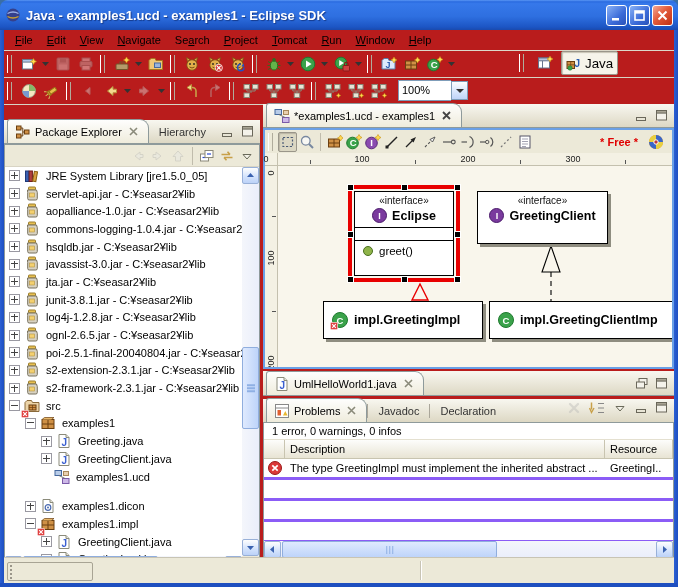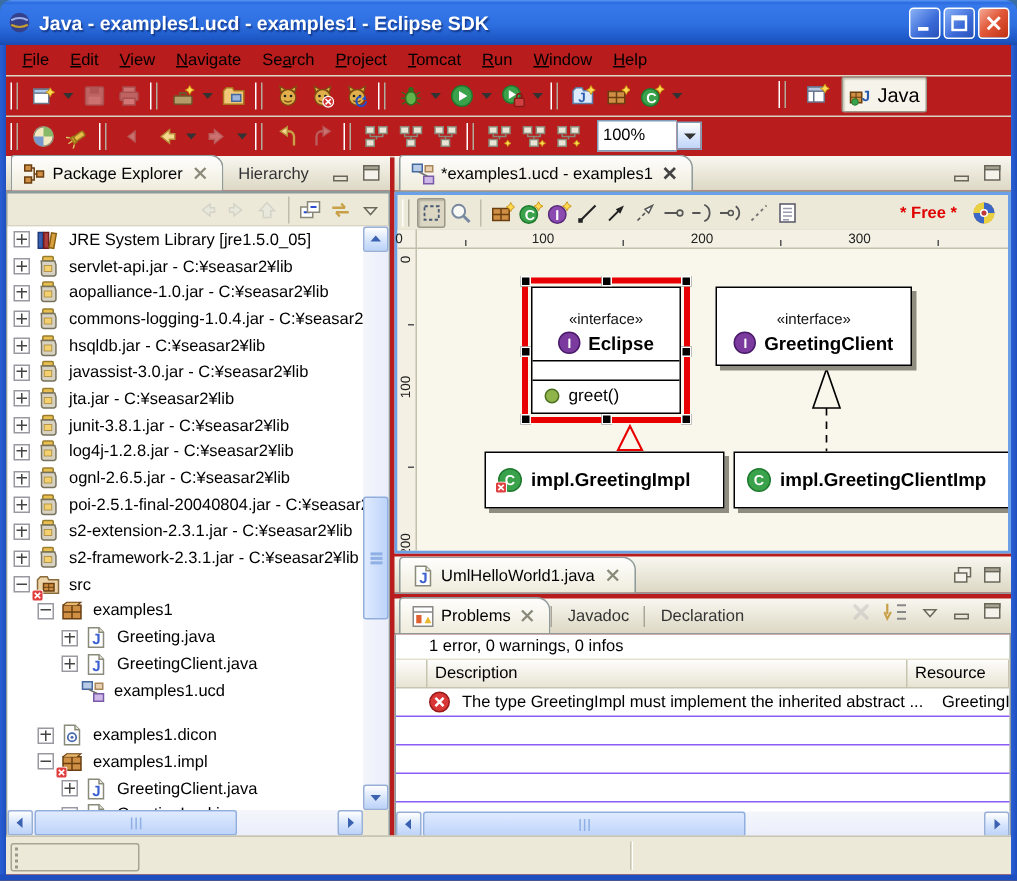--- a/index.html
+++ b/index.html
@@ -42,21 +42,21 @@
   
   .tabrow{position:absolute;display:flex;align-items:flex-end;background:linear-gradient(#f8f7f0,#ddd8c4);border-bottom:1px solid #8e9a9b;box-sizing:border-box;}
   .tab-active{display:flex;align-items:center;gap:4px;height:23px;margin-left:3px;padding:0 7px;
     background:linear-gradient(#fefefd,#efecdc);border:1px solid #8e9a9b;border-bottom:none;border-radius:3px 9px 0 0;}
   .tab-inactive{display:flex;align-items:center;height:22px;padding:0 10px;color:#333;}
   .tab-divider{width:1px;height:14px;background:#aaa69a;margin-bottom:4px;}
   .tab-close{width:15px;height:15px;border:none;background:transparent;padding:0;display:flex;align-items:center;justify-content:center;}
   .mmbar{margin-left:auto;display:flex;align-items:center;gap:1px;padding:0 3px 3px 0;}
   .mm-btn{width:19px;height:17px;border:none;background:transparent;padding:0;display:flex;align-items:center;justify-content:center;}
   
-  #pe-panel{position:absolute;left:0;top:74px;width:256px;height:454px;}
+  #pe-panel{position:absolute;left:0;top:90px;width:256px;height:454px;}
   #pe-tabs{left:0;top:0;width:256px;height:24px;position:absolute;}
   #pe-body{position:absolute;left:0;top:24px;width:256px;height:430px;border:1px solid #8e9a9b;box-sizing:border-box;background:#ece9d8;}
   #pe-toolbar{height:21px;display:flex;justify-content:flex-end;align-items:center;border-bottom:1px solid #d8d4c4;padding-right:2px;}
   #pe-toolbar .tb-btn{width:20px;height:19px;}
   #tree{position:absolute;left:0;top:22px;width:237px;height:389px;background:#fff;overflow:hidden;}
   .trow{height:17.7px;display:flex;align-items:center;white-space:nowrap;position:relative;}
   .expander{width:9px;height:9px;border:1px solid #9a99a2;background:#fff;display:inline-flex;align-items:center;justify-content:center;flex:none;margin-right:4px;position:relative;}
   .expander::before{content:"";position:absolute;left:1px;right:1px;top:3.5px;height:1px;background:#444;}
   .expander.plus::after{content:"";position:absolute;top:1px;bottom:1px;left:3.5px;width:1px;background:#444;}
   .tree-icn{position:relative;width:16px;height:16px;flex:none;margin-right:4px;}
@@ -84,42 +84,42 @@
   #ruler-h{position:absolute;left:13px;top:23px;width:394px;height:13px;background:#f4f1e4;border-bottom:1px solid #c4c0ae;box-sizing:border-box;overflow:visible;}
   #ruler-v{position:absolute;left:0;top:36px;width:13px;height:201px;background:#f4f1e4;border-right:1px solid #c4c0ae;box-sizing:border-box;overflow:hidden;}
   .hlab{position:absolute;top:1px;transform:translateX(-50%);font-size:9px;color:#222;}
   .htick{position:absolute;bottom:1px;width:1px;height:4px;background:#555;}
   .vlab{position:absolute;left:-1px;width:13px;text-align:center;font-size:9px;color:#222;transform:rotate(-90deg);}
   .vtick{position:absolute;right:1px;height:1px;width:4px;background:#555;}
   #canvas{position:absolute;left:13px;top:36px;width:394px;height:201px;background:#f9f6ec;overflow:hidden;}
   .conn{position:absolute;left:0;top:0;}
   .uml-box{background:#fff;border:1px solid #000;box-sizing:border-box;}
   .shadow{box-shadow:3px 3px 0 #8f8d80;}
-  .stereo{font-size:10px;text-align:center;padding-top:16px;color:#111;}
+  .stereo{font-size:10px;text-align:center;padding-top:3px;color:#111;}
   .uml-name{display:flex;align-items:center;justify-content:center;gap:5px;font-weight:bold;font-size:12.5px;padding:2px 4px 4px;}
   .iface-icn{width:13px;height:13px;border-radius:50%;background:#7a3a9e;border:1px solid #4a1a6a;color:#fff;
     font-size:9px;font-weight:bold;display:inline-flex;align-items:center;justify-content:center;flex:none;}
   .class-icn{width:14px;height:14px;border-radius:50%;background:#3aa24a;border:1px solid #1e7a2e;color:#fff;
     font-size:9.5px;font-weight:bold;display:inline-flex;align-items:center;justify-content:center;flex:none;position:relative;}
   .divider{height:1px;background:#000;}
   .attr-sect{height:12px;}
   .method-row{display:flex;align-items:center;gap:6px;padding:4px 8px;font-size:11.5px;}
   .mdot{width:8px;height:8px;border-radius:50%;background:#8fb44a;border:1px solid #4a7020;flex:none;}
   #sel-frame{position:absolute;border:4px solid #e80000;padding:2px;box-sizing:border-box;}
   .handle{position:absolute;width:5px;height:5px;background:#000;border:1px solid #fff;}
   .impl-box{position:absolute;display:flex;align-items:center;gap:6px;padding:0 8px;font-weight:bold;font-size:12.5px;}
   
   #be-tabs{left:259px;top:341px;width:411px;height:25px;position:absolute;}
   #prob-panel{position:absolute;left:259px;top:369px;width:411px;height:159px;}
   #prob-tabs{left:0;top:0;width:411px;height:24px;position:absolute;}
   #prob-body{position:absolute;left:0;top:24px;width:411px;height:135px;border:1px solid #8e9a9b;border-top:none;box-sizing:border-box;background:#fff;}
-  .summary{height:16px;line-height:16px;padding-left:22px;border-bottom:1px solid #e4e0d0;}
+  .summary{height:16px;line-height:16px;padding-left:8px;border-bottom:1px solid #e4e0d0;}
   .ptable-head{display:grid;grid-template-columns:21px 320px 1fr;height:18px;background:linear-gradient(#fdfdfb,#e8e4d4);border-bottom:1px solid #c8c4b0;}
   .ptable-head div{border-right:1px solid #c8c4b0;display:flex;align-items:center;padding-left:5px;}
-  .prow{display:grid;grid-template-columns:21px 320px 1fr;height:18px;align-items:center;border-bottom:1px solid #8b5cf6;padding-left:18px;}
+  .prow{display:grid;grid-template-columns:21px 320px 1fr;height:18px;align-items:center;border-bottom:3px solid #8b5cf6;}
   .prow .cicon{display:flex;justify-content:center;}
   .prow .cdesc,.prow .cres{padding-left:5px;white-space:nowrap;overflow:hidden;}
   .prow.empty{height:18px;}
   
   #statusbar{position:absolute;left:0;bottom:0;width:100%;height:25px;border-top:1px solid #c8c4b4;background:#ece9d8;}
   .status-box{position:absolute;left:3px;top:4px;width:84px;height:17px;border:1px solid #a8a494;border-radius:2px;}
   .status-dots{position:absolute;left:2px;top:2px;display:flex;flex-direction:column;gap:2px;}
   .status-dots i{width:2px;height:2px;background:#9a968a;display:block;}
   .status-div{position:absolute;left:416px;top:3px;bottom:3px;width:1px;background:#c8c4b4;box-shadow:1px 0 0 #fff;}
   .sash-v{position:absolute;left:256px;top:74px;width:3px;height:454px;}

